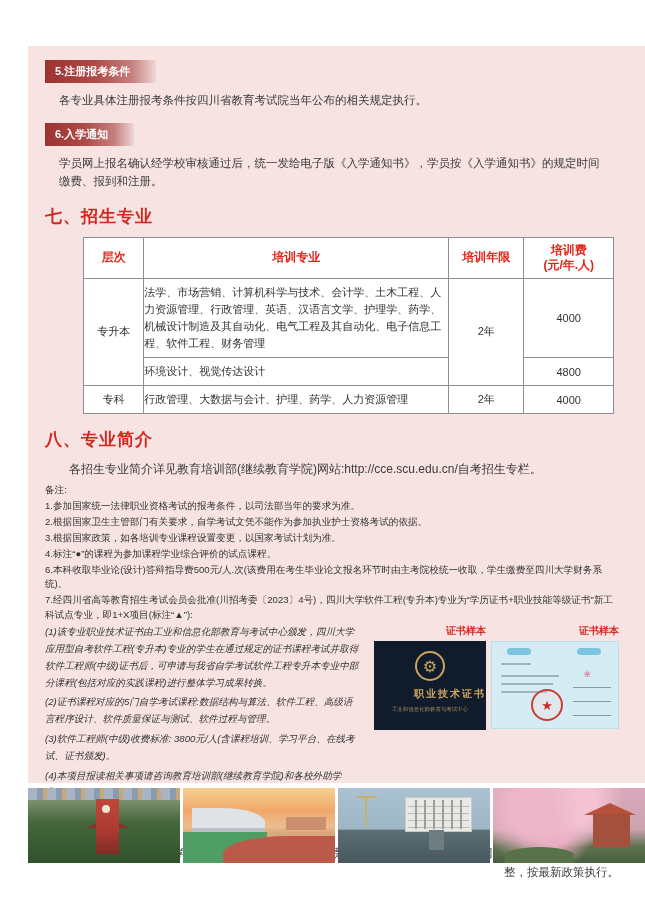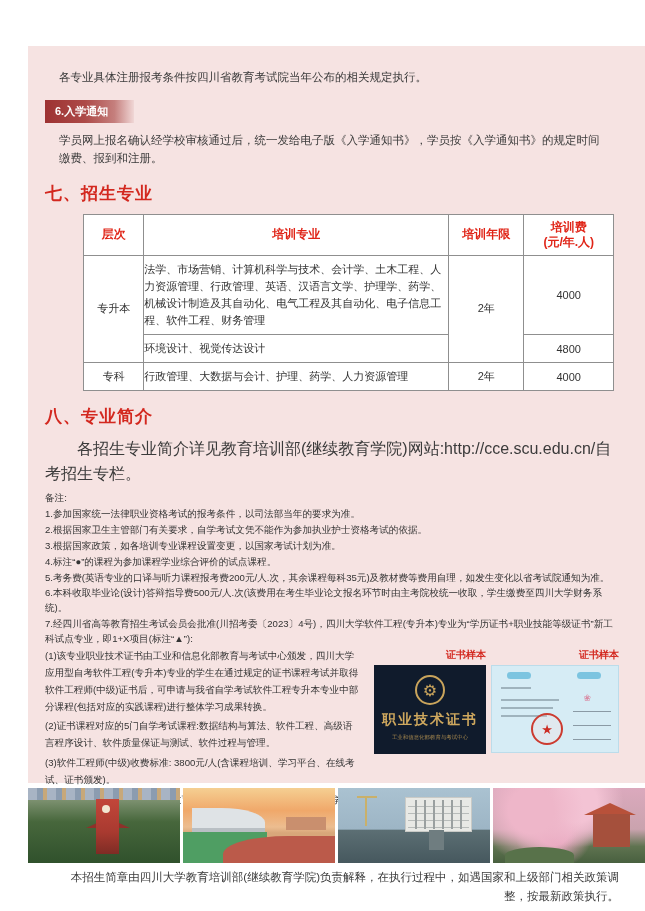--- a/index.html
+++ b/index.html
@@ -13,35 +13,35 @@
   .sec-title { color:#d3281f; font-size:17px; font-weight:bold; letter-spacing:1px; margin:14px 0 9px; }
 
   table.majors { border-collapse:collapse; background:#ffffff; margin-left:38px; width:531px; font-size:11px; color:#333; table-layout:fixed; }
   table.majors th, table.majors td { border:1px solid #8f8f8f; }
   table.majors th { color:#e02417; font-size:12px; font-weight:bold; padding:5px 2px; line-height:1.25; }
   table.majors td { padding:5px 0; }
   td.c { text-align:center; }
   td.m { text-align:left; line-height:1.55; }
   .col-level { width:60px; } .col-major { width:303px; } .col-years { width:75px; } .col-fee { width:89px; }
 
-  .intro { font-size:16px; color:#3b3b3b; line-height:1.55; text-indent:2em; margin:2px 0 4px; }
+  .intro { font-size:12px; color:#3b3b3b; line-height:1.55; text-indent:2em; margin:2px 0 4px; }
   .notes { font-size:9.6px; color:#333; line-height:1.56; }
   .notes div { margin-bottom:1px; }
 
   .row7 { display:flex; margin-top:1px; }
-  .col-sub { width:337px; font-size:9.6px; color:#333; line-height:1.75; }
+  .col-sub { width:337px; font-size:9.6px; color:#333; line-height:1.75;font-style:italic; }
   .col-sub div { margin-bottom:3px; }
   .col-certs { flex:1; padding-left:14px; }
   .cert-labels { display:flex; margin-bottom:3px; }
   .cert-label { color:#d3281f; font-size:10px; font-weight:bold; text-align:right; }
   .cert-label.l1 { width:112px; } .cert-label.l2 { width:128px; margin-left:5px; }
   .certs { display:flex; gap:5px; }
   .cert-navy { width:112px; height:89px; background:#101b2c; text-align:center; padding-top:6px; }
   .emblem { width:30px; height:30px; border:2px solid #c9a45c; border-radius:50%; margin:4px auto 6px; color:#c9a45c; font-size:16px; line-height:27px; text-align:center; }
-  .cert-navy-title { color:#cfa85e; font-size:14px; letter-spacing:2px; font-weight:bold; }
+  .cert-navy-title { color:#cfa85e; font-size:10px; letter-spacing:2px; font-weight:bold;text-align:right; }
   .cert-navy-sub { color:#a98a4e; font-size:8px; transform:scale(0.68); transform-origin:center; margin-top:3px; white-space:nowrap; }
   .cert-blue { width:128px; height:88px; background:#d6ecf5; position:relative; box-shadow:inset 0 0 0 1px #bcdcea; }
   .ribbon { position:absolute; top:7px; width:24px; height:7px; background:#7cc4e0; border-radius:4px; }
   .ribbon.r1 { left:16px; } .ribbon.r2 { right:18px; }
   .tline { position:absolute; height:2px; background:#9fb3bd; left:10px; }
   .seal { position:absolute; left:40px; bottom:8px; width:32px; height:32px; border:2px solid #cc3b30; border-radius:50%; color:#cc2b22; text-align:center; line-height:29px; font-size:13px; background:rgba(255,220,220,0.25); }
   .uline { position:absolute; right:8px; width:38px; border-bottom:1px solid #8a9aa5; height:1px; }
   .flower { position:absolute; right:28px; top:28px; color:#d98ba4; font-size:9px; }
 
   .special-para { font-size:11.5px; color:#3b3b3b; line-height:1.65; text-indent:2em; margin-top:0;text-align:right; }
@@ -67,20 +67,21 @@
   .ph4 { background:radial-gradient(circle at 25% 30%,#eeb6c9 0 18%,transparent 42%),radial-gradient(circle at 55% 18%,#f3c3d4 0 20%,transparent 45%),radial-gradient(circle at 40% 55%,#e8a8c0 0 16%,transparent 40%),linear-gradient(180deg,#dba9bd 0%,#caa3ae 55%,#5f7350 78%,#48603f 100%); }
   .ph4 .pav { position:absolute; right:10%; top:34%; width:24%; height:44%; background:#a5503c; }
   .ph4 .pavroof { position:absolute; right:6%; top:20%; width:0; height:0; border-left:26px solid transparent; border-right:26px solid transparent; border-bottom:12px solid #b8513a; }
   .ph4 .bush { position:absolute; left:8%; bottom:0; width:45%; height:22%; background:#58724a; border-radius:50% 50% 0 0; }
 </style>
 </head>
 <body>
 
 <div class="panel">
 
+  <div class="badge">5.注册报考条件</div>
   <div class="para">各专业具体注册报考条件按四川省教育考试院当年公布的相关规定执行。</div>
 
   <div class="badge">6.入学通知</div>
   <div class="para">学员网上报名确认经学校审核通过后，统一发给电子版《入学通知书》，学员按《入学通知书》的规定时间缴费、报到和注册。</div>
 
   <div class="sec-title">七、招生专业</div>
 
   <table class="majors">
     <tbody>
         <tr>
@@ -113,21 +114,20 @@
 
   <div class="sec-title">八、专业简介</div>
   <div class="intro">各招生专业简介详见教育培训部(继续教育学院)网站:http://cce.scu.edu.cn/自考招生专栏。</div>
 
   <div class="notes">
     <div>备注:</div>
     <div>1.参加国家统一法律职业资格考试的报考条件，以司法部当年的要求为准。</div>
     <div>2.根据国家卫生主管部门有关要求，自学考试文凭不能作为参加执业护士资格考试的依据。</div>
     <div>3.根据国家政策，如各培训专业课程设置变更，以国家考试计划为准。</div>
     <div>4.标注“●”的课程为参加课程学业综合评价的试点课程。</div>
-    <div>5.考务费(英语专业的口译与听力课程报考费200元/人.次，其余课程每科35元)及教材费等费用自理，如发生变化以省考试院通知为准。</div>
     <div>6.本科收取毕业论(设计)答辩指导费500元/人.次(该费用在考生毕业论文报名环节时由主考院校统一收取，学生缴费至四川大学财务系统)。</div>
     <div>7.经四川省高等教育招生考试会员会批准(川招考委〔2023〕4号)，四川大学软件工程(专升本)专业为“学历证书+职业技能等级证书”新工科试点专业，即1+X项目(标注“▲”):</div>
   </div>
 
   <div class="row7">
     <div class="col-sub">
       <div>(1)该专业职业技术证书由工业和信息化部教育与考试中心颁发，四川大学应用型自考软件工程(专升本)专业的学生在通过规定的证书课程考试并取得软件工程师(中级)证书后，可申请与我省自学考试软件工程专升本专业中部分课程(包括对应的实践课程)进行整体学习成果转换。</div>
       <div>(2)证书课程对应的5门自学考试课程:数据结构与算法、软件工程、高级语言程序设计、软件质量保证与测试、软件过程与管理。</div>
       <div>(3)软件工程师(中级)收费标准: 3800元/人(含课程培训、学习平台、在线考试、证书颁发)。</div>
       <div>(4)本项目报读相关事项请咨询教育培训部(继续教育学院)和各校外助学点。</div>

